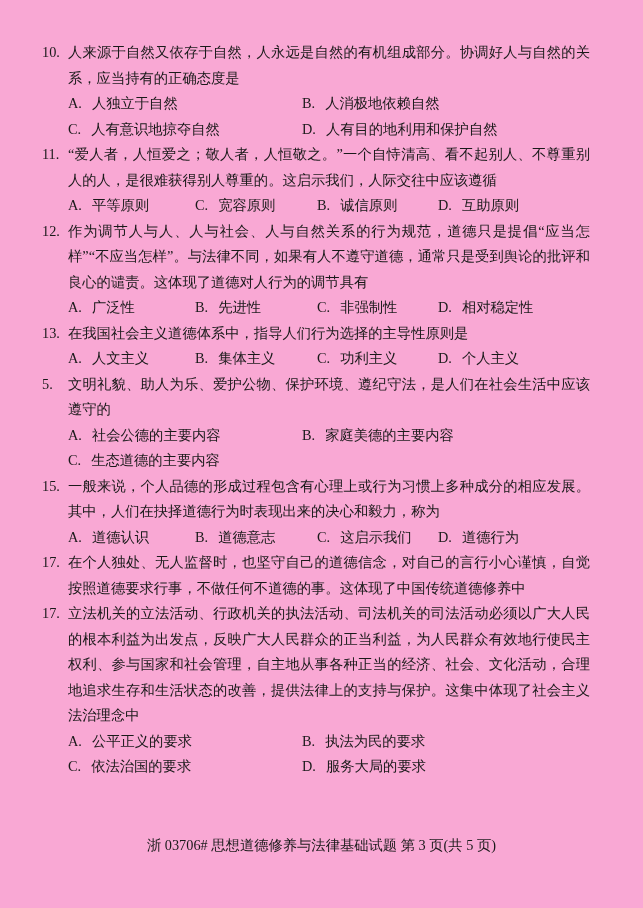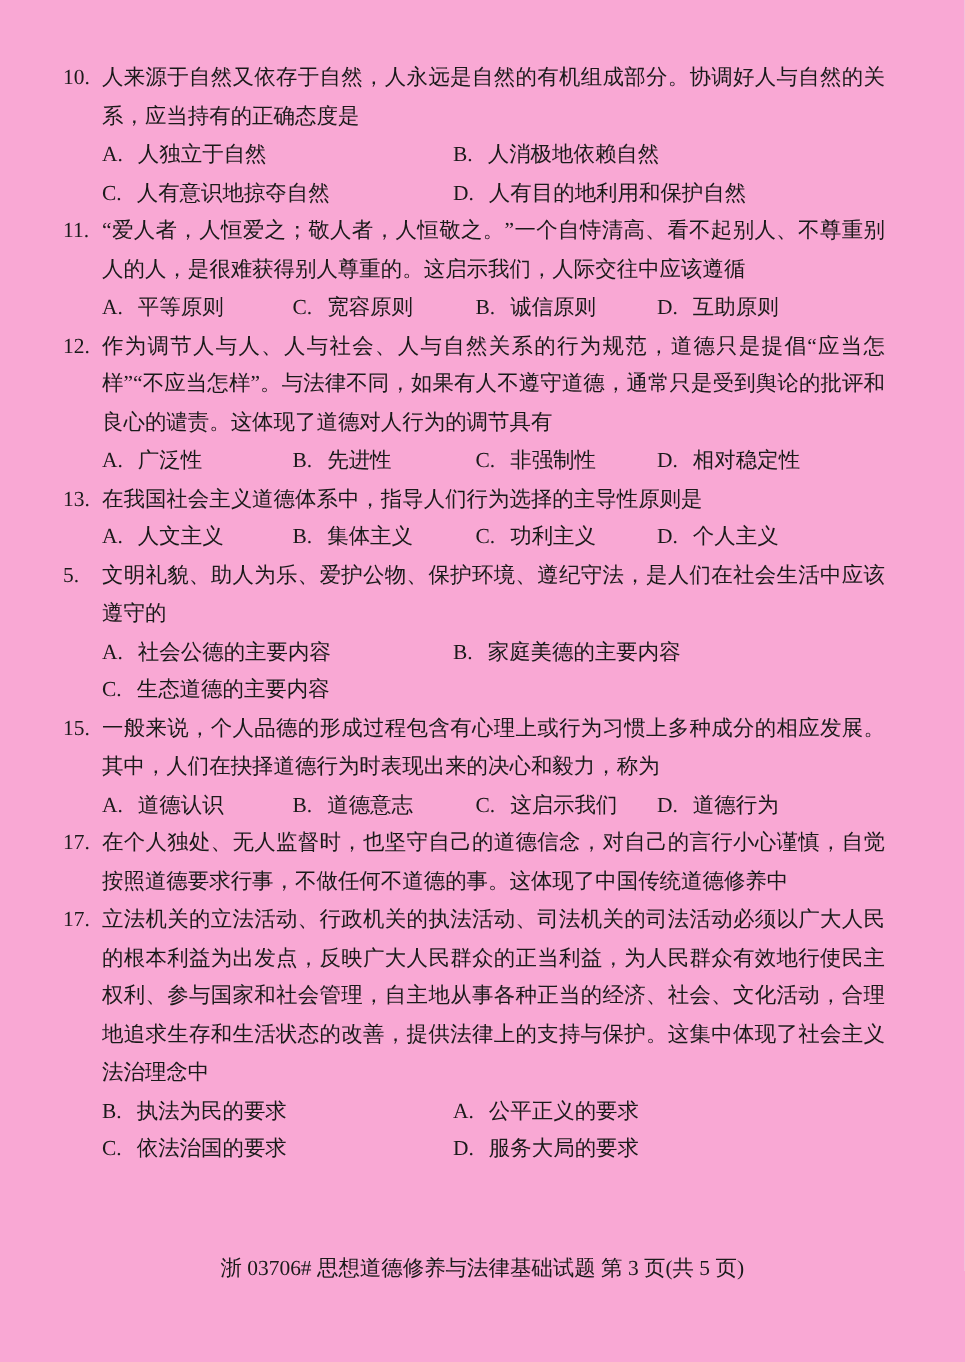--- a/index.html
+++ b/index.html
@@ -151,23 +151,23 @@
     <div class="q-body">
       <div class="q-text">在个人独处、无人监督时，也坚守自己的道德信念，对自己的言行小心谨慎，自觉按照道德要求行事，不做任何不道德的事。这体现了中国传统道德修养中</div>
     </div>
   </div>
 
   <div class="question">
     <div class="q-num">17.</div>
     <div class="q-body">
       <div class="q-text">立法机关的立法活动、行政机关的执法活动、司法机关的司法活动必须以广大人民的根本利益为出发点，反映广大人民群众的正当利益，为人民群众有效地行使民主权利、参与国家和社会管理，自主地从事各种正当的经济、社会、文化活动，合理地追求生存和生活状态的改善，提供法律上的支持与保护。这集中体现了社会主义法治理念中</div>
       <div class="opts cols-2">
+  <span class="opt"><span class="opt-label">A.</span><span class="opt-text">公平正义的要求</span></span>
+
   <span class="opt"><span class="opt-label">B.</span><span class="opt-text">执法为民的要求</span></span>
-
-  <span class="opt"><span class="opt-label">A.</span><span class="opt-text">公平正义的要求</span></span>
 
   <span class="opt"><span class="opt-label">C.</span><span class="opt-text">依法治国的要求</span></span>
 
   <span class="opt"><span class="opt-label">D.</span><span class="opt-text">服务大局的要求</span></span>
 </div>
     </div>
   </div>
 </div>
   <div class="footer">浙 03706# 思想道德修养与法律基础试题 第 3 页(共 5 页)</div>
 </div>

